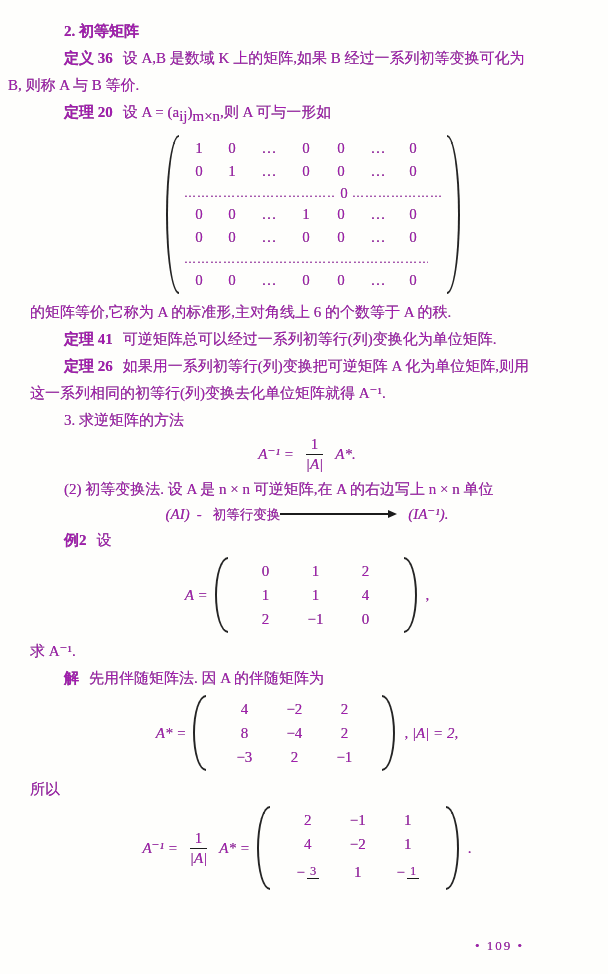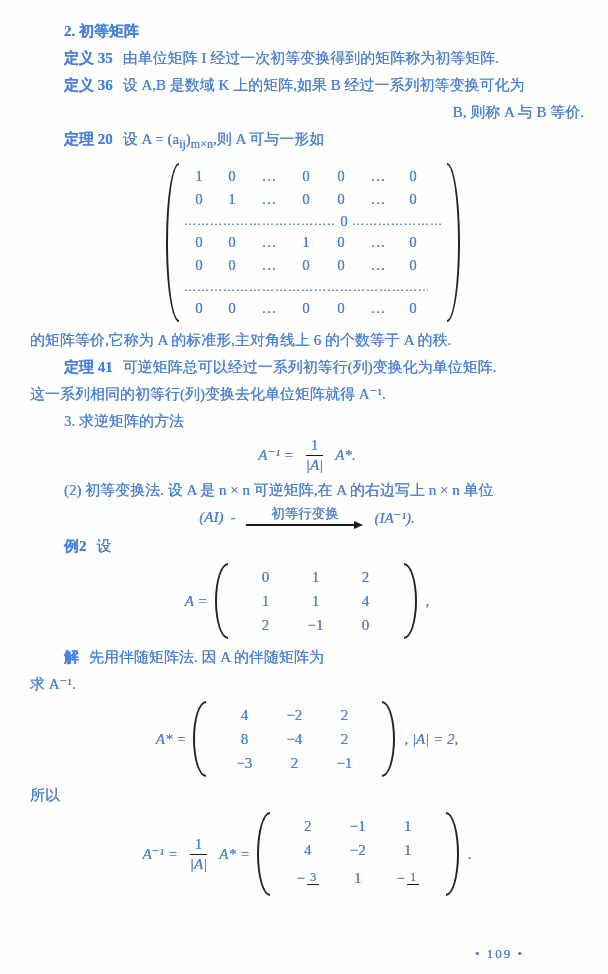--- a/index.html
+++ b/index.html
@@ -1,29 +1,29 @@
 <!DOCTYPE html>
 <html><head>
 <meta charset="utf-8">
 <style>
   html,body { margin:0; padding:0; background:#d9d9d9; }
   .page {
     position:relative; width:608px; height:974px; margin:0 auto;
-    background:#fefefc; color:#3b82f6; overflow:hidden;
+    background:#fefefc; color:#a21caf; overflow:hidden;
     font-family:"Liberation Serif","DejaVu Serif",serif;
     font-size:15px; box-sizing:border-box; padding:14px 24px 0 30px;
     text-shadow:0 0 0.5px rgba(20,20,20,0.55);
   }
   .line { margin:7px 0 0 0; line-height:20px; white-space:nowrap; }
   .ind { margin-left:34px; }
-  .hang { margin-left:-22px;text-align:right; }
+  .hang { margin-left:-22px; }
   .bold { font-weight:bold; }
   .lbl { margin-right:10px; }
   .it { font-style:italic; }
-  sub { font-size:12px; }
+  sub { font-size:15px; }
 
   
   .eq { display:flex; align-items:center; justify-content:center; margin:6px 0 2px 0; gap:7px; }
   .frac { display:inline-flex; flex-direction:column; align-items:center; line-height:1; vertical-align:middle; }
   .frac .num { border-bottom:1.4px solid #1b1b1b; padding:1px 5px 2px; }
   .frac .den { padding:2px 5px 0; }
   .frac.small { font-size:12.5px; }
   .frac.small .num { padding:0 3px 1px; }
 
   
@@ -46,38 +46,35 @@
   .dfull { flex:0 0 244px; }
 
   
   .m3 { display:flex; flex-direction:column; justify-content:center; padding:3px 6px; }
   .m3 .row { display:flex; align-items:center; }
   .m3 .c { width:50px; text-align:center; height:24px; line-height:24px; }
   .m3 .row.fr .c { height:32px; line-height:32px; display:flex; align-items:center; justify-content:center; gap:2px; }
   .trail { margin-left:2px; }
 
   
-  .arrow { display:inline-flex; flex-direction:column; align-items:center; margin:0 4px; }
+  .arrow { display:inline-flex; flex-direction:row; align-items:center; margin:0 4px; }
   .arrow .lab { font-size:13.5px; line-height:15px; }
   .arrow .shaft { display:flex; align-items:center; }
   .arrow .aline { width:108px; height:1.6px; background:#1b1b1b; }
   .arrow .ahead { width:0; height:0; border-left:9px solid #1b1b1b; border-top:4.5px solid transparent; border-bottom:4.5px solid transparent; }
 
-  .pageno { position:absolute; right:84px; bottom:12px; font-size:13px; letter-spacing:2px; }
+  .pageno { position:absolute; right:84px; bottom:20px; font-size:13px; letter-spacing:2px; }
 </style>
 </head>
 <body>
 
 <div class="page">
 
   <p class="line bold ind">2. 初等矩阵</p>
 
-  <p class="line ind">
-    <span class="bold lbl">定义 35</span><span>由单位矩阵 I 经过一次初等变换得到的矩阵称为初等矩阵.</span>
-  </p>
 
   <p class="line ind">
     <span class="bold lbl">定义 36</span><span>设 A,B 是数域 K 上的矩阵,如果 B 经过一系列初等变换可化为</span>
   </p>
   <p class="line hang">B, 则称 A 与 B 等价.</p>
 
   <p class="line ind">
     <span class="bold lbl">定理 20</span><span>设 A = (a</span><sub>ij</sub><span>)</span><sub>m×n</sub><span>,则 A 可与一形如</span>
   </p>
 
@@ -140,20 +137,23 @@
     </div>
     <div class="par par-r"></div>
   </div>
 
   <p class="line">的矩阵等价,它称为 A 的标准形,主对角线上 6 的个数等于 A 的秩.</p>
 
   <p class="line ind">
     <span class="bold lbl">定理 41</span><span>可逆矩阵总可以经过一系列初等行(列)变换化为单位矩阵.</span>
   </p>
 
+  <p class="line ind">
+    <span class="bold lbl">定理 26</span><span>如果用一系列初等行(列)变换把可逆矩阵 A 化为单位矩阵,则用</span>
+  </p>
   <p class="line">这一系列相同的初等行(列)变换去化单位矩阵就得 A⁻¹.</p>
 
   <p class="line ind">3. 求逆矩阵的方法</p>
 
 
   <div class="eq">
     <span class="it">A⁻¹ =</span>
     <span class="frac">
         <span class="num">1</span>
         <span class="den it">|A|</span>
@@ -197,25 +197,25 @@
       <div class="row">
           <span class="c">2</span>
           <span class="c">−1</span>
           <span class="c">0</span>
         </div>
     </div>
     <div class="par par-r"></div>
     <span class="trail">,</span>
   </div>
 
+  <p class="line">求 A⁻¹.</p>
+
   <p class="line ind">
     <span class="bold lbl">解</span><span>先用伴随矩阵法. 因 A 的伴随矩阵为</span>
   </p>
-
-  <p class="line">求 A⁻¹.</p>
 
   <div class="eq">
     <span class="it">A* =</span>
     <div class="par par-l"></div>
     <div class="m3">
       <div class="row">
           <span class="c">4</span>
           <span class="c">−2</span>
           <span class="c">2</span>
         </div>

